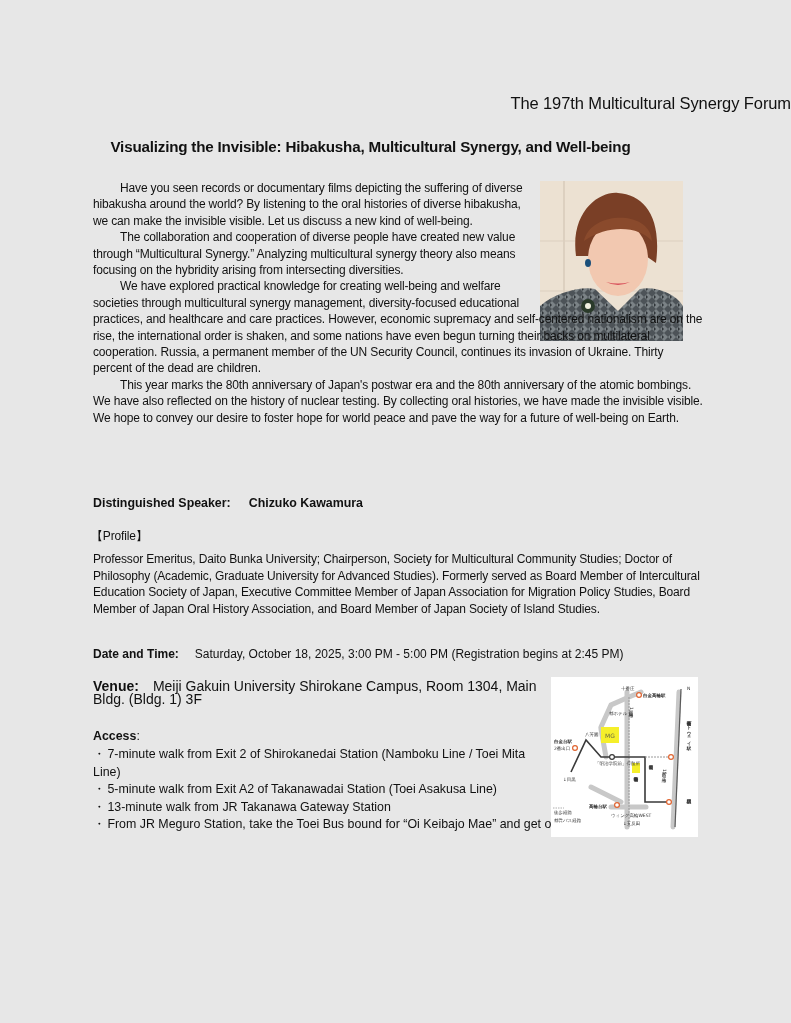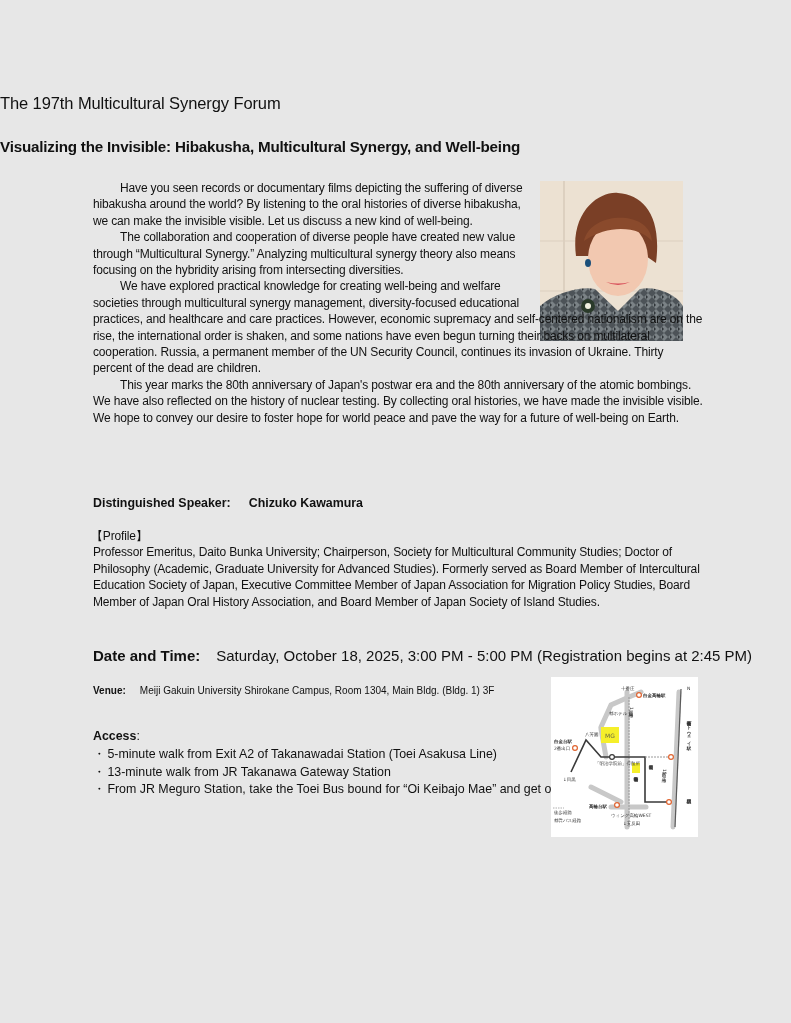--- a/index.html
+++ b/index.html
@@ -2,46 +2,46 @@
 <html><head>
 <meta charset="utf-8">
 <style>
   html, body { margin: 0; padding: 0; }
   body {
     width: 791px; height: 1023px; background: #e7e7e7;
     font-family: "Liberation Sans", "DejaVu Sans", sans-serif;
     color: #111; position: relative; overflow: hidden;
   }
   .page-title {
-    position: absolute; top: 94px; left: 0; width: 791px; text-align: left;
+    position: absolute; top: 94px; left: 0; width: 791px; text-align: right;
     font-size: 16.5px; font-weight: normal; letter-spacing: -0.1px;
   }
   .subtitle {
-    position: absolute; top: 138px; left: 0; width: 741px; 
+    position: absolute; top: 138px; left: 0; width: 741px; text-align: center;
     font-size: 15.2px; font-weight: bold; letter-spacing: -0.2px;
   }
   .body-text {
     position: absolute; left: 93px; width: 612px;
     font-size: 12px; line-height: 16.4px; letter-spacing: -0.15px;
   }
   .para { margin: 0; text-indent: 27px; }
   .intro { top: 180px; }
   .photo {
     position: absolute; left: 540px; top: 181px; width: 143px; height: 160px;
     overflow: hidden; background: #e9ded0;
   }
   .wrap-block { width: 445px; }
   .speaker-line { position: absolute; top: 496px; left: 93px; font-size: 12.4px; font-weight: bold; }
   .speaker-line .name { margin-left: 18px; margin-top: 15px; }
   .profile { top: 528px; }
-  .profile .heading { margin: 0 0 0 -2px; }
-  .datetime { position: absolute; top: 647px; left: 93px; font-size: 15px; }
+  .profile .heading { margin: 0 0 7px -2px; }
+  .datetime { position: absolute; top: 647px; left: 93px; font-size: 12px; }
   .datetime .lbl, .venue .lbl, .access-heading .lbl { font-weight: bold; }
   .datetime .val { margin-left: 16px; }
-  .venue { position: absolute; top: 680px; left: 93px; width: 455px; font-size: 10px; line-height: 21px; }
+  .venue { position: absolute; top: 680px; left: 93px; width: 455px; font-size: 14px; line-height: 13px; }
   .venue .val { margin-left: 14px; }
   .access-heading { position: absolute; top: 729px; left: 93px; font-size: 12.4px; }
   .access-list { position: absolute; top: 746px; left: 93px; width: 640px; font-size: 12.4px; line-height: 17.6px; margin: 0; padding: 0; list-style: none; }
   .access-list li.narrow { width: 440px; }
   .bullet { margin-right: 2px; }
   .map {
     position: absolute; left: 551px; top: 677px; width: 147px; height: 160px;
     background: #ffffff;
   }
   .map svg { display: block; }
@@ -102,20 +102,21 @@
 
 <div class="venue">
   <span class="lbl">Venue:</span><span class="val">Meiji Gakuin University Shirokane Campus, Room 1304, Main Bldg. (Bldg. 1) 3F</span>
 </div>
 
 <div class="access-heading">
   <span class="lbl">Access</span><span>:</span>
 </div>
 
 <ul class="access-list">
+  <li class="narrow"><span class="bullet">・</span><span>7-minute walk from Exit 2 of Shirokanedai Station (Namboku Line / Toei Mita Line)</span></li>
   <li><span class="bullet">・</span><span>5-minute walk from Exit A2 of Takanawadai Station (Toei Asakusa Line)</span></li>
   <li><span class="bullet">・</span><span>13-minute walk from JR Takanawa Gateway Station</span></li>
   <li><span class="bullet">・</span><span>From JR Meguro Station, take the Toei Bus bound for “Oi Keibajo Mae” and get off at “Meiji Gakuin Mae”</span></li>
 </ul>
 
 <div class="map">
   <svg width="147" height="160" viewBox="0 0 147 160" font-family="DejaVu Sans, sans-serif">
 
     <g stroke="#c8c8c8" stroke-width="5" fill="none" stroke-linecap="round">
       <path d="M50 50 L60 28 L78 20 L90 15"></path>

